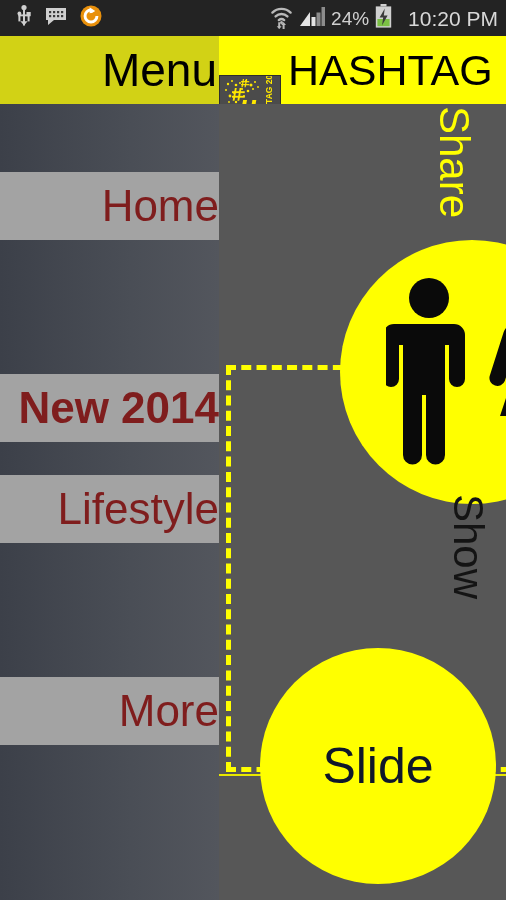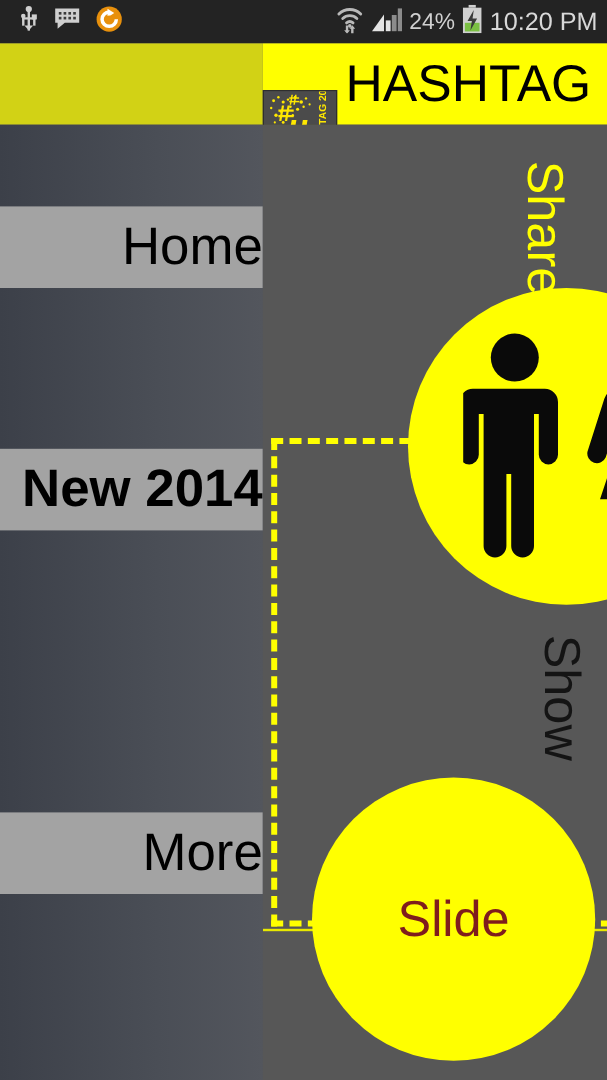--- a/index.html
+++ b/index.html
@@ -10,21 +10,20 @@
   body {
     font-family: "Liberation Sans", sans-serif;
   }
 
   #screen {
     position: relative;
     width: 506px;
     height: 900px;
     overflow: hidden;
     background: #555555;
-    text-align: right;
   }
 
   
   #status-bar {
     position: absolute;
     left: 0; top: 0;
     width: 506px; height: 36px;
     background: #232323;
     overflow: hidden;
   }
@@ -44,20 +43,21 @@
     align-items: center;
     gap: 6px;
   }
   .sb-icon { display: block; }
   .sb-text {
     color: #d8d8d8;
     font-size: 21px;
     letter-spacing: 0px;
     line-height: 1;
     white-space: nowrap;
+    margin-left: 10px;
   }
   .sb-pct {
     color: #d0d0d0;
     font-size: 19px;
     line-height: 1;
     white-space: nowrap;
   }
 
   
   #action-bar {
@@ -131,21 +131,21 @@
     width: 219px;
     height: 68px;
     background: #a3a3a3;
     display: flex;
     align-items: center;
     justify-content: flex-end;
     box-sizing: border-box;
     overflow: hidden;
   }
   .menu-item-label {
-    color: #000000;
+    color: #7f1d1d;
     font-size: 44px;
     line-height: 1;
     white-space: nowrap;
     flex: none;
   }
 
   
   #content {
     position: absolute;
     left: 219px; top: 104px;
@@ -218,22 +218,22 @@
     position: absolute;
     left: 41px; top: 544px;
     width: 236px; height: 236px;
     border-radius: 50%;
     background: #ffff00;
     display: flex;
     align-items: center;
     justify-content: center;
   }
   #slide-label {
-    color: #7f1d1d;
-    font-size: 42px;
+    color: #0f172a;
+    font-size: 50px;
     line-height: 1;
     white-space: nowrap;
   }
 </style>
 </head>
 <body>
 
 <div id="screen">
 
   <div id="status-bar">
@@ -311,20 +311,21 @@
         </svg>
       </span>
       <span class="sb-text">10:20 PM</span>
     </div>
   </div>
 
   <div id="action-bar">
     <div id="action-bar-left-bg"></div>
     <div id="action-bar-right-bg"></div>
 
+    <div id="menu-title">Menu</div>
 
     <div id="app-icon">
       <svg width="60" height="60" viewBox="0 0 60 60">
         <rect x="0" y="0" width="60" height="60" fill="#4b4b4b"></rect>
         <g fill="#ffe800">
 
           <g transform="translate(18,24) scale(1.5)">
             <rect x="3.4" y="0" width="2.6" height="17" transform="skewX(-10)"></rect>
             <rect x="9.6" y="0" width="2.6" height="17" transform="skewX(-10)"></rect>
             <rect x="0" y="4.2" width="17" height="2.6"></rect>
@@ -399,18 +400,21 @@
     </div>
   </div>
 
   <div id="sidebar">
       <div class="menu-item" style="top: 68px;">
         <span class="menu-item-label">Home</span>
       </div>
       <div class="menu-item" style="top: 270px; font-weight: bold;">
         <span class="menu-item-label">New 2014</span>
       </div>
+      <div class="menu-item" style="top: 371px;">
+        <span class="menu-item-label">Lifestyle</span>
+      </div>
       <div class="menu-item" style="top: 573px;">
         <span class="menu-item-label">More</span>
       </div>
     </div>
 
 </div>
 
 </body></html>

